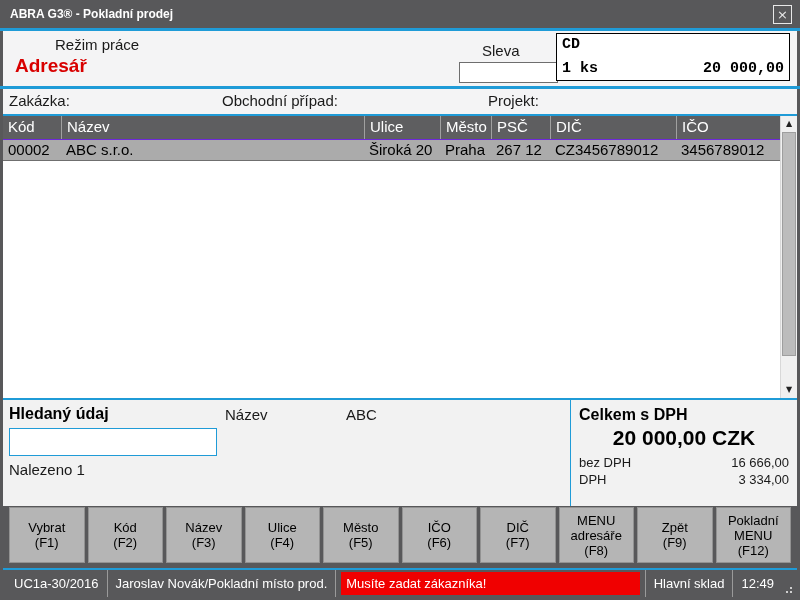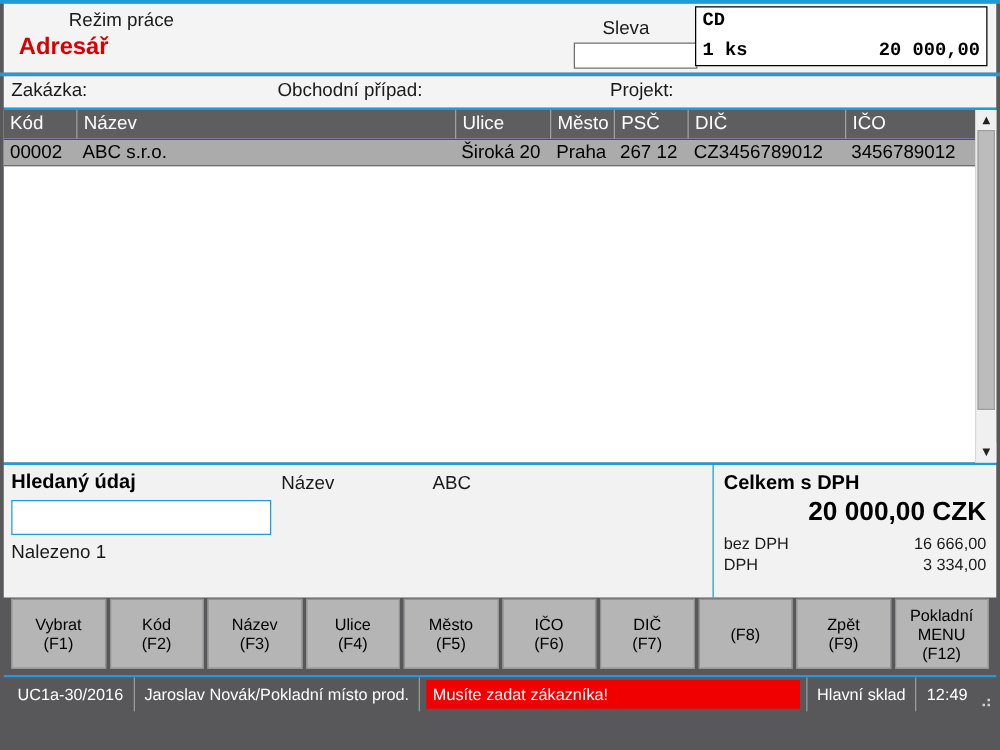--- a/index.html
+++ b/index.html
@@ -69,21 +69,21 @@
   .search-input {
     position:absolute; left:6px; top:28px; width:208px; height:28px;
     border:1px solid #1f9bd7; background:#fff; font-size:15px; padding:0 4px;
   }
   .search-result { position:absolute; left:6px; top:61px; font-size:15px; color:#1a1a1a;text-align:right; }
   .totals {
     position:absolute; left:567px; top:0; right:0; bottom:0;
     border-left:1px solid #1f9bd7; padding:6px 8px 0 8px;
   }
   .totals-title { font-size:16px; font-weight:bold; color:#000; }
-  .totals-total { font-size:21px; font-weight:bold; color:#000; text-align:right; margin-top:2px; }
+  .totals-total { font-size:21px; font-weight:bold; color:#000; text-align:center; margin-top:2px; }
   .totals-row { display:flex; justify-content:space-between; font-size:13px; color:#1a1a1a; margin-top:5px; }
   .totals-row + .totals-row { margin-top:2px; }
   
   .btn-row { height:62px; background:#58585a; display:flex; gap:3px; padding:1px 6px 5px 6px; }
   .fbtn {
     flex:1; background:#b5b5b5; border:1px solid #929292; color:#000;
     font-size:13px; line-height:15px; text-align:center; cursor:pointer;
     display:flex; flex-direction:column; align-items:center; justify-content:center;
     font-family:"Liberation Sans", sans-serif;
   }
@@ -99,20 +99,24 @@
   .grip i { position:absolute; width:2px; height:2px; background:#cfcfcf; }
   .grip i:nth-child(1) { right:3px; bottom:4px; }
   .grip i:nth-child(2) { right:3px; bottom:8px; }
   .grip i:nth-child(3) { right:7px; bottom:4px; }
 </style>
 </head>
 <body>
 
 <div id="window">
 
+  <div class="titlebar">
+    <span class="title">ABRA G3® - Pokladní prodej</span>
+    <span class="close-btn">×</span>
+  </div>
   <div class="hline3"></div>
 
   <div class="body">
 
     <div class="sec-top">
       <div class="mode-label">Režim práce</div>
       <div class="mode-value">Adresář</div>
       <div class="sleva-label">Sleva</div>
       <input class="sleva-input" type="text" value="" style="">
       <div class="item-box">
@@ -206,20 +210,21 @@
       </div>
       <div class="fbtn">
         <span>IČO</span>
           <span>(F6)</span>
       </div>
       <div class="fbtn">
         <span>DIČ</span>
           <span>(F7)</span>
       </div>
       <div class="fbtn">
+        <span>MENU adresáře</span>
           <span>(F8)</span>
       </div>
       <div class="fbtn">
         <span>Zpět</span>
           <span>(F9)</span>
       </div>
       <div class="fbtn">
         <span>Pokladní MENU</span>
           <span>(F12)</span>
       </div>

